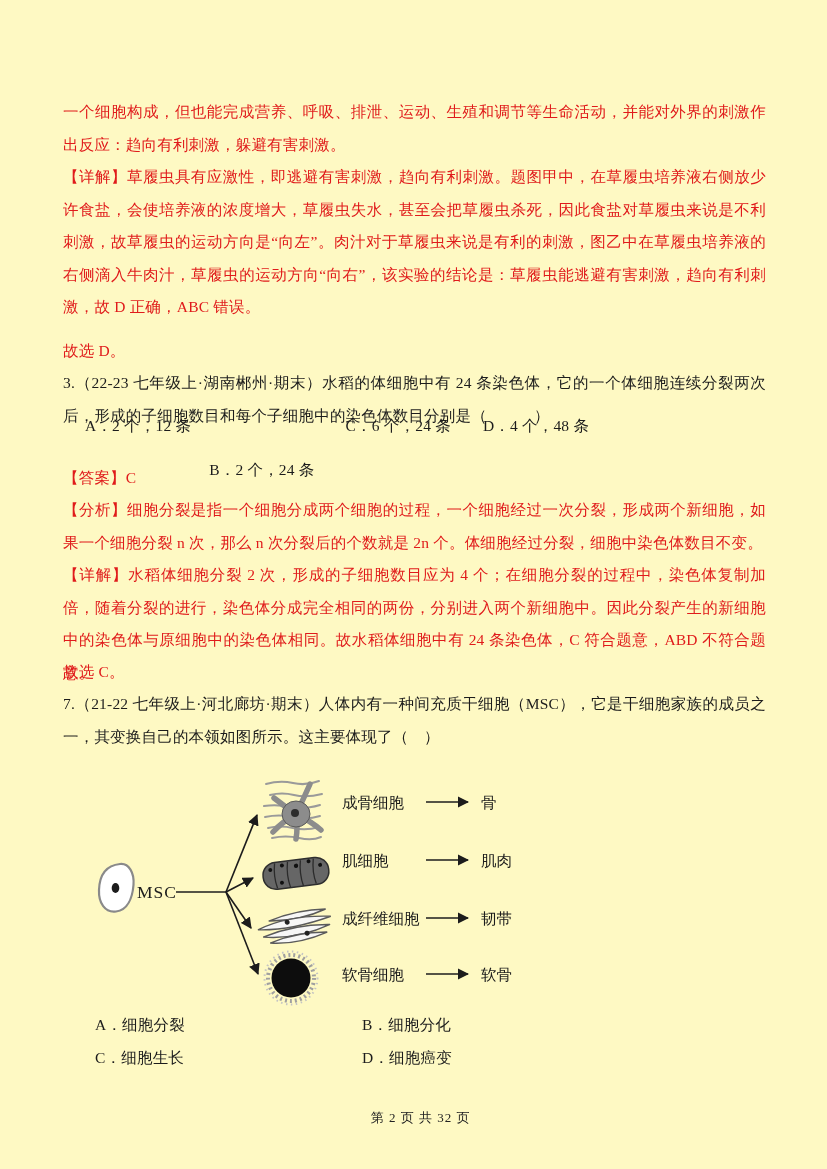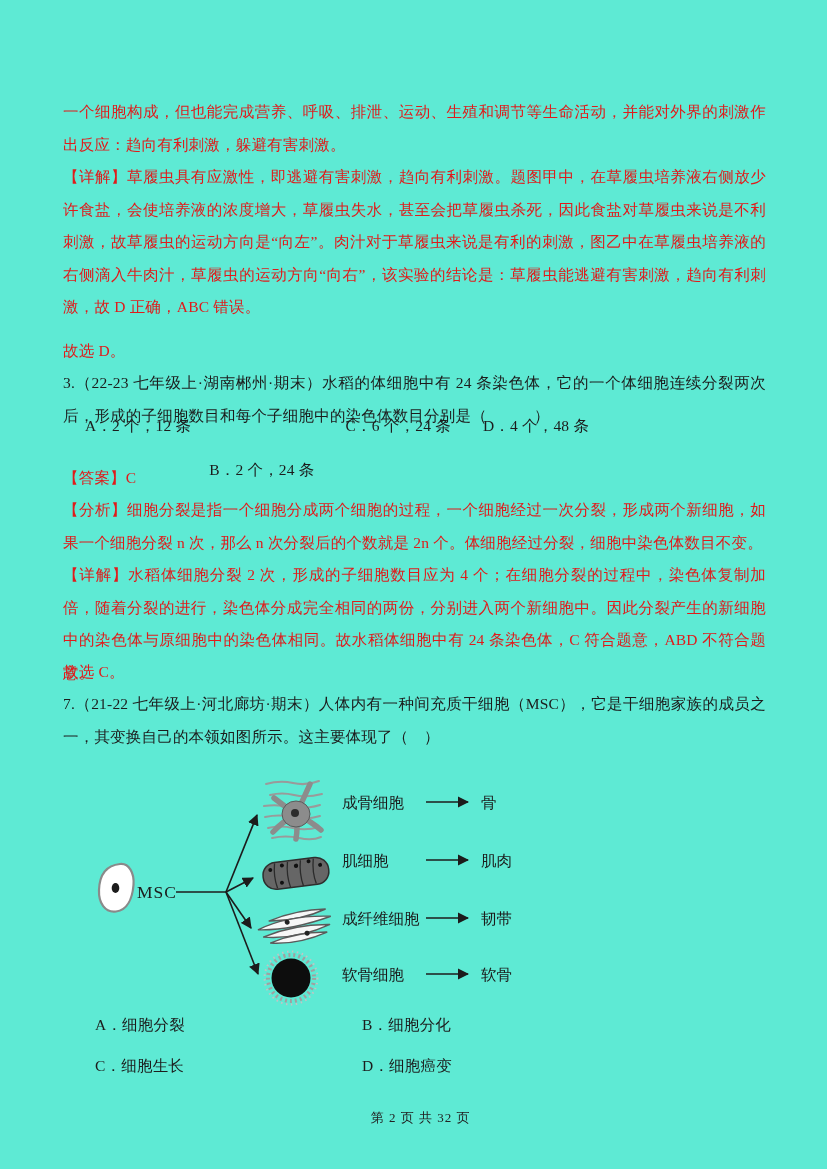--- a/index.html
+++ b/index.html
@@ -1,36 +1,36 @@
 <!DOCTYPE html>
 <html><head>
 <meta charset="utf-8">
 <style>
   html,body{margin:0;padding:0;background:#ffffff;}
   .doc{
     position:relative;
     width:827px;height:1169px;
-    background:#5eead4;
+    background:#fef9c3;
     font-family:"Liberation Serif","DejaVu Serif",serif;
     overflow:hidden;
   }
   .t{
     position:absolute;left:63px;width:703px;margin:0;
     font-size:15.5px;line-height:32.5px;
     text-align:justify;color:#1c1c1c;
     letter-spacing:0.2px;
   }
   .red{color:#e01b1b;}
   .options-row{display:flex;padding-left:22px;text-align:left;}
   .options-row span:nth-child(1){margin-right:18px;}
   .options-row span:nth-child(2){margin-right:31px;margin-top:44px;}
   .options-row span:nth-child(3){margin-right:32px;}
   .options-grid{
     display:grid;grid-template-columns:267px auto;
-    row-gap:21px;padding-left:32px;width:671px;
+    row-gap:13px;padding-left:32px;width:671px;
     line-height:20px;text-align:left;
   }
   .footer{
     position:absolute;top:1102px;left:0;width:827px;
     text-align:center;font-size:13px;color:#222222;margin:7px;
     letter-spacing:1px;
   }
   .figure-svg{position:absolute;left:90px;top:764px;}
   .figure-svg text{
     font-family:"Liberation Serif","DejaVu Serif",serif;

